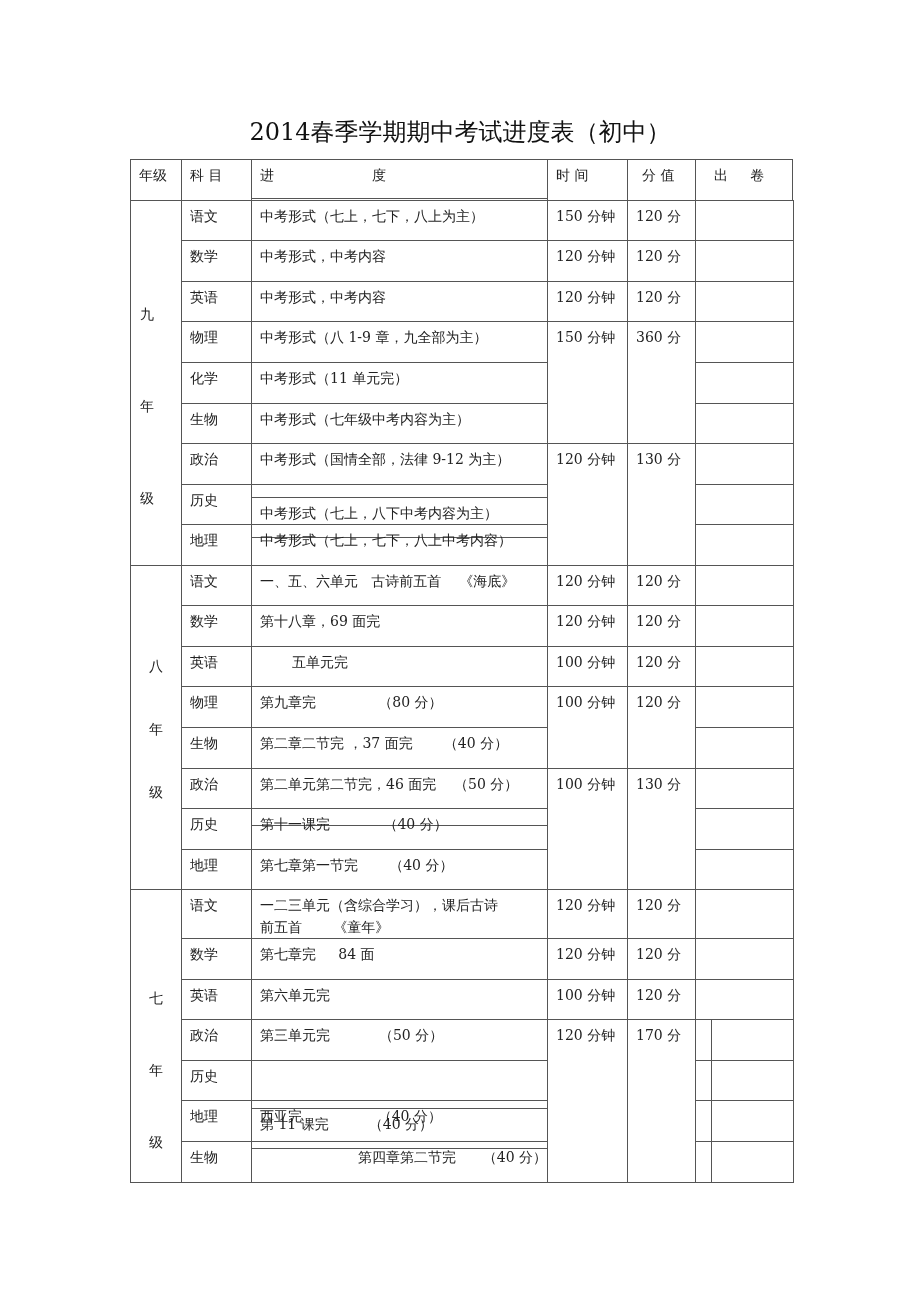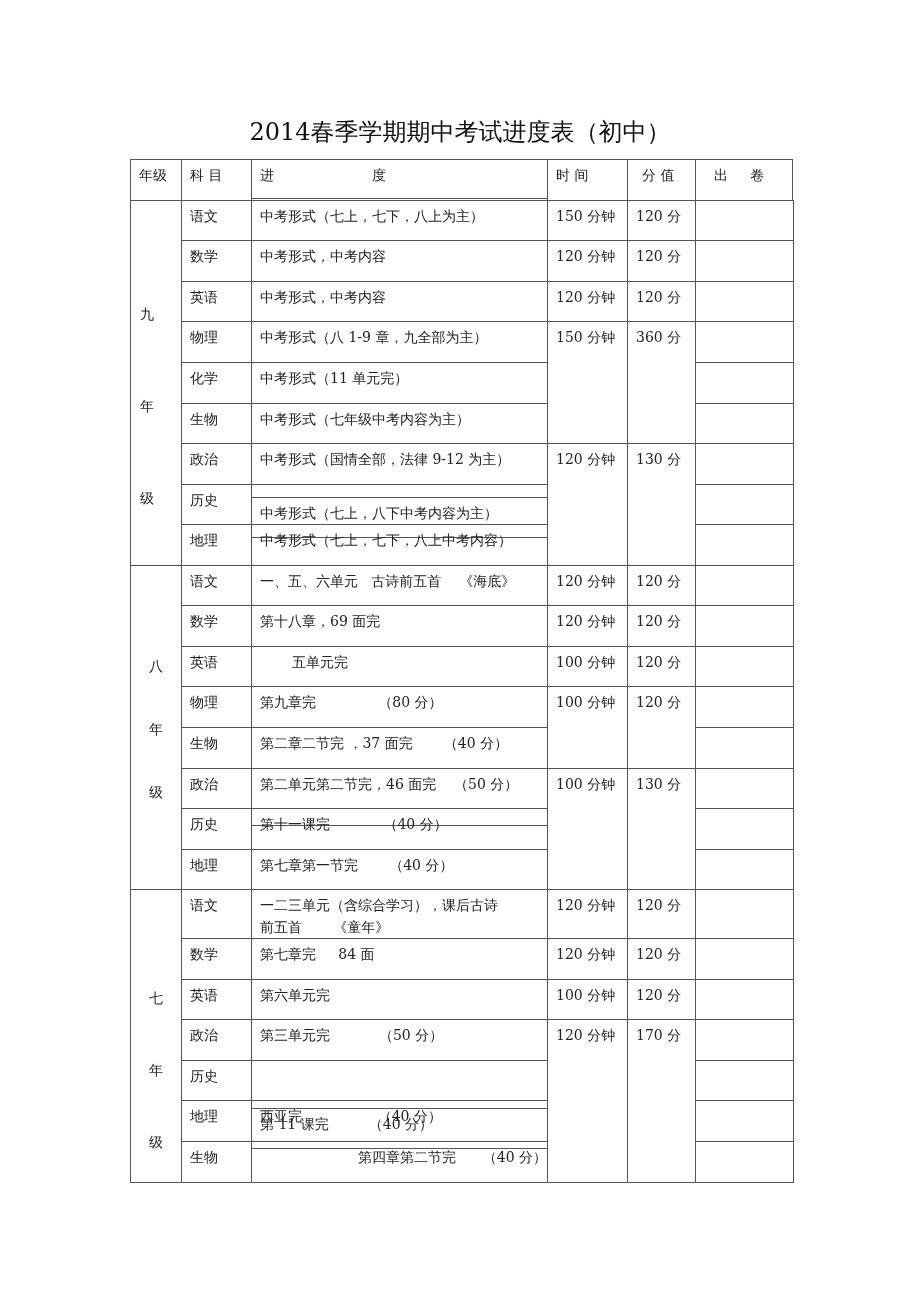--- a/index.html
+++ b/index.html
@@ -142,21 +142,21 @@
 <div class="cell" style="left:181px;top:1141px;width:71px;height:42px;">生物</div>
 <div class="cell" style="left:251px;top:1141px;width:297px;height:42px;text-align:right;">第四章第二节完      （40 分）</div>
 
 <div class="cell" style="left:547px;top:889px;width:81px;height:50px;">120 分钟</div>
 <div class="cell" style="left:627px;top:889px;width:69px;height:50px;">120 分</div>
 <div class="cell" style="left:547px;top:938px;width:81px;height:42px;">120 分钟</div>
 <div class="cell" style="left:627px;top:938px;width:69px;height:42px;">120 分</div>
 <div class="cell" style="left:547px;top:979px;width:81px;height:41px;">100 分钟</div>
 <div class="cell" style="left:627px;top:979px;width:69px;height:41px;">120 分</div>
 <div class="cell" style="left:547px;top:1019px;width:81px;height:164px;">120 分钟</div>
-<div class="cell" style="left:627px;top:1019px;width:69px;height:164px;">170 分</div>
+<div class="cell" style="left:627px;top:1019px;width:85px;height:164px;">170 分</div>
 
 <div class="cell" style="left:695px;top:889px;width:99px;height:50px;"></div>
 <div class="cell" style="left:695px;top:938px;width:99px;height:42px;"></div>
 <div class="cell" style="left:695px;top:979px;width:99px;height:41px;"></div>
 <div class="cell" style="left:695px;top:1019px;width:99px;height:42px;"></div>
 <div class="cell" style="left:695px;top:1060px;width:99px;height:41px;"></div>
 <div class="cell" style="left:695px;top:1100px;width:99px;height:42px;"></div>
 <div class="cell" style="left:695px;top:1141px;width:99px;height:42px;"></div>
 
 </body></html>

